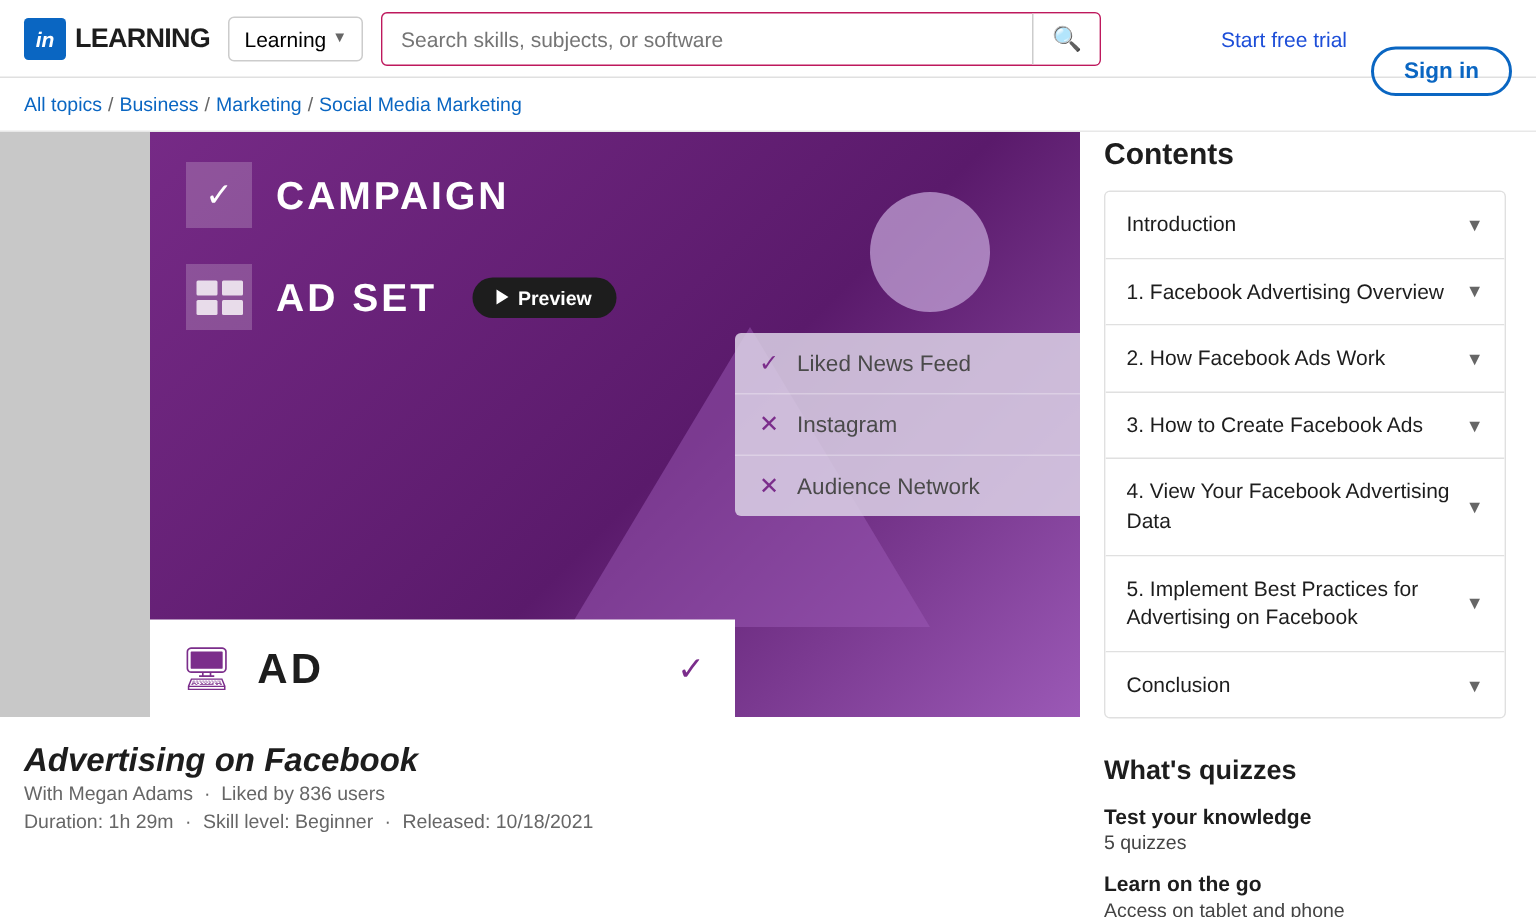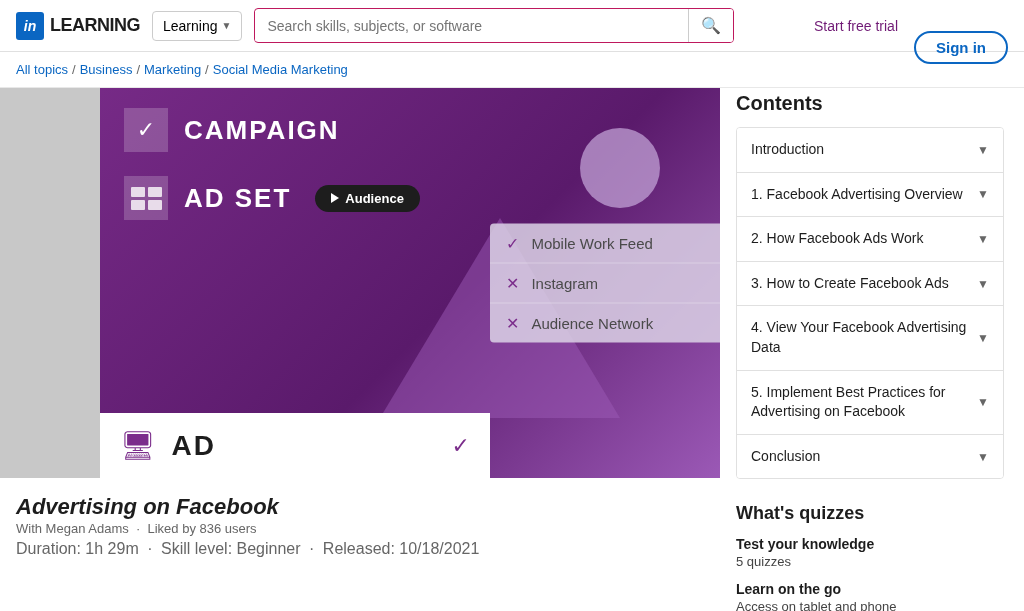--- a/index.html
+++ b/index.html
@@ -87,21 +87,21 @@
       margin-left: auto;
       display: flex;
       align-items: center;
       gap: 16px;
     }
     .start-free-btn {
       background: none;
       border: none;
       cursor: pointer;
       font-size: 14px;
-      color: #701a75;
+      color: #1d4ed8;
       white-space: nowrap;
     }
     .sign-in-btn {
       border: 2px solid #0a66c2;
       color: #0a66c2;
       background: none;
       padding: 6px 20px;
       border-radius: 20px;
       font-size: 15px;
       font-weight: 600;
@@ -308,21 +308,21 @@
       color: #1d1d1d;
       margin-bottom: 1px;
       font-style: italic;
     }
     .course-subtitle {
       font-size: 13px;
       color: #666;
       margin-bottom: 4px;
     }
     .course-meta {
-      font-size: 16px;
+      font-size: 13px;
       color: #666;
     }
     .course-meta span {
       margin-right: 4px;
     }
 
     
     .right-panel {
       width: 300px;
       flex-shrink: 0;
@@ -435,29 +435,29 @@
             <div class="ad-icon-grid">
               <div class="ad-icon-cell"></div>
               <div class="ad-icon-cell"></div>
               <div class="ad-icon-cell"></div>
               <div class="ad-icon-cell"></div>
             </div>
           </div>
           <span class="ad-label">AD SET</span>
           <button class="preview-btn">
             <div class="play-triangle"></div>
-            <span>Audience</span>
+            <span>Preview</span>
           </button>
         </div>
       </div>
 
       <div class="placement-list">
         <div class="placement-item">
           <span class="placement-check">✓</span>
-          <span>Mobile Work Feed</span>
+          <span>Liked News Feed</span>
         </div>
         <div class="placement-item">
           <span class="placement-x">✕</span>
           <span>Instagram</span>
         </div>
         <div class="placement-item">
           <span class="placement-x">✕</span>
           <span>Audience Network</span>
         </div>
       </div>

